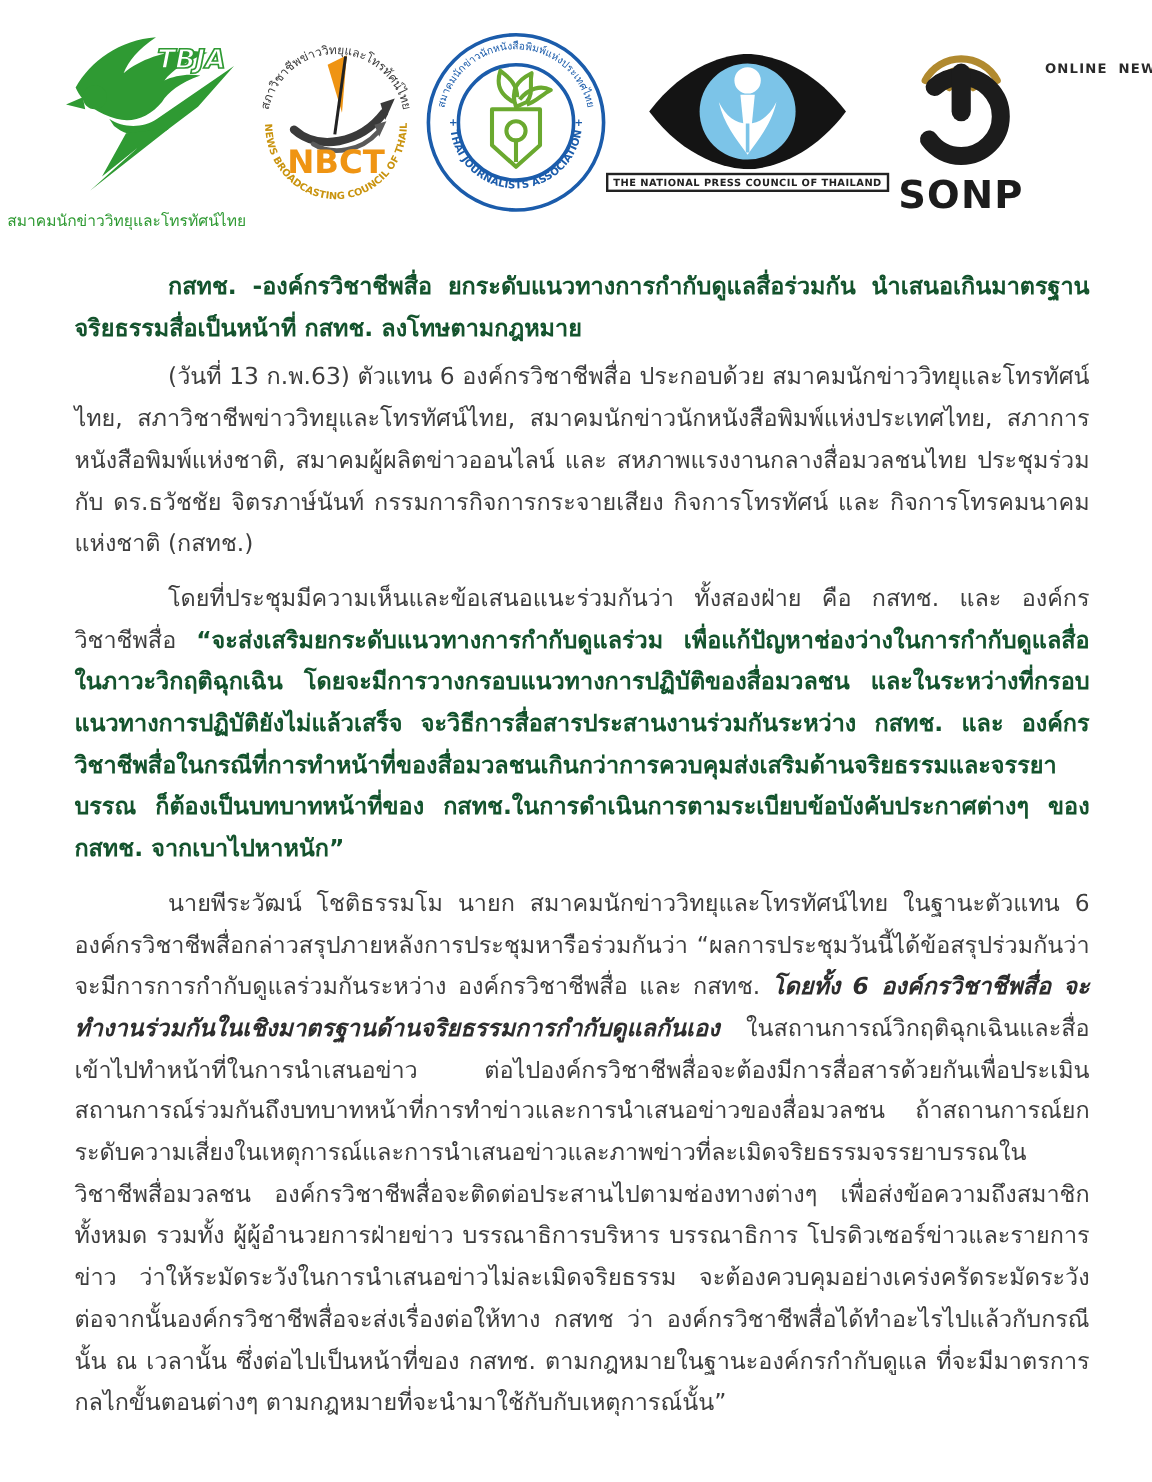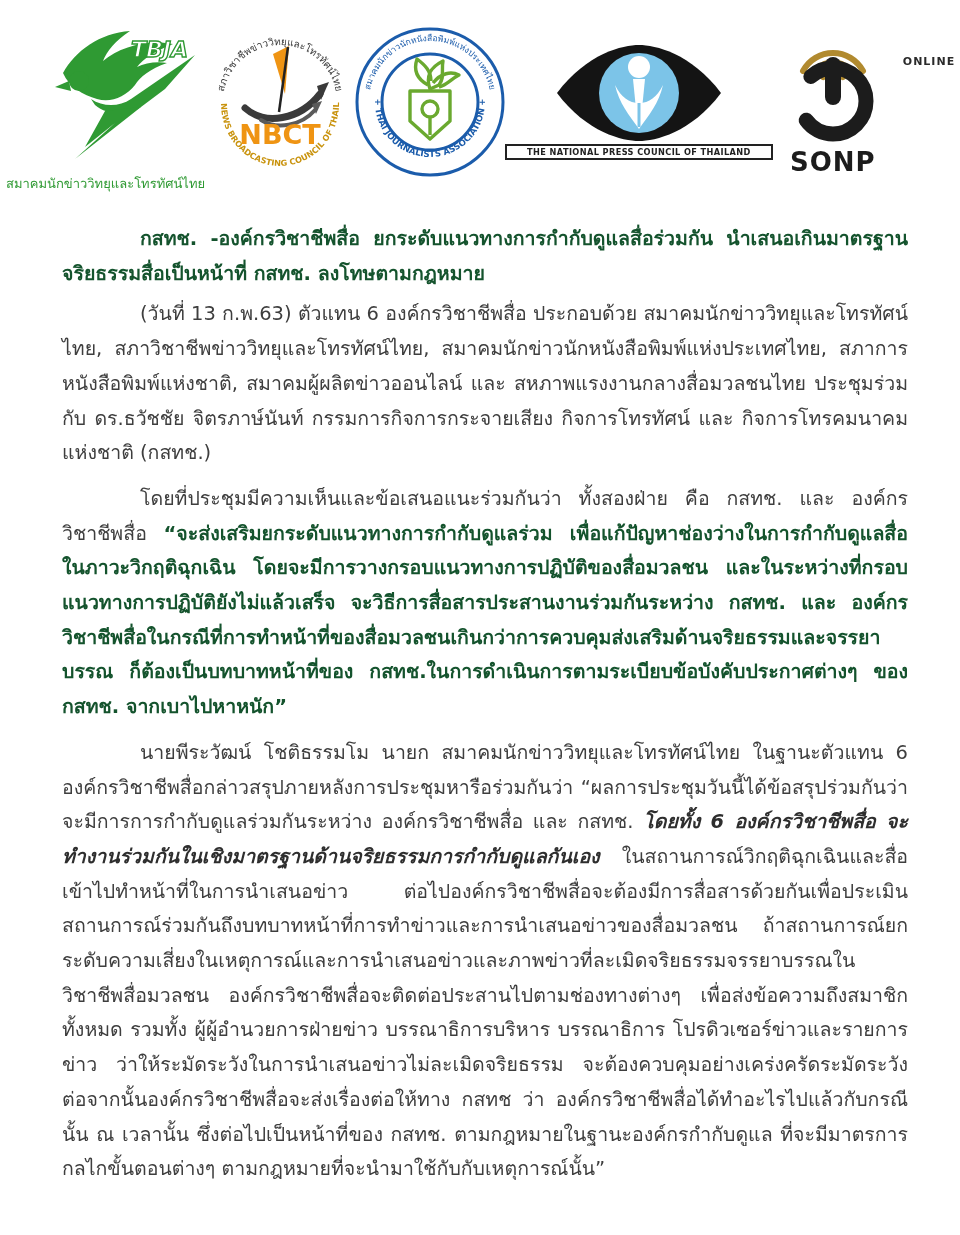--- a/index.html
+++ b/index.html
@@ -12,24 +12,24 @@
   
   .logo-strip {
     display:flex; align-items:center; justify-content:space-between;
     padding:10px 6px 4px 6px; height:198px;
   }
   .logo { display:flex; flex-direction:column; align-items:flex-end; justify-content:center; }
   .logo svg { display:block; }
   .tbja-caption { color:#2f9a33; font-size:13px; margin-top:2px; white-space:nowrap; }
   .pc-wrap { display:flex; flex-direction:column; align-items:center; }
   .pc-thai { font-weight:bold; color:#141414; font-size:16px; margin-top:4px; letter-spacing:0.5px; white-space:nowrap; }
-  .pc-en-box { border:2px solid #222; padding:1px 20px; margin-top:3px; font-size:8.2px; font-weight:bold; color:#222; letter-spacing:0.4px; white-space:nowrap;text-align:right; }
+  .pc-en-box { border:2px solid #222; padding:1px 4px; margin-top:3px; font-size:8.2px; font-weight:bold; color:#222; letter-spacing:0.4px; white-space:nowrap;text-align:right; }
   .sonp-wrap { display:flex; align-items:flex-start; gap:10px; }
   .sonp-left { display:flex; flex-direction:column; align-items:center; }
-  .sonp-text { font-size:26px; font-weight:bold; color:#1c1c1c; letter-spacing:1px; margin-top:-4px; }
+  .sonp-text { font-size:32px; font-weight:bold; color:#1c1c1c; letter-spacing:1px; margin-top:-4px; }
   .sonp-lines { display:flex; flex-direction:row; gap:9px; padding-top:28px; }
   .sonp-line { font-size:11px; font-weight:bold; color:#2a2a2a; letter-spacing:1px; }
   .nujt-wrap { display:flex; flex-direction:column; align-items:center; }
   .nujt-thai { font-size:7.5px; color:#4a4a4a; white-space:nowrap; }
   .nujt-en { font-size:6.3px; color:#8fa8c8; letter-spacing:0.4px; white-space:nowrap; margin-top:1px; }
   .nujt-text { font-size:26px; font-weight:bold; letter-spacing:8px; color:#ffffff;
     -webkit-text-stroke:2px #111; margin-top:0px; line-height:1; }
   
   .doc {
     padding:24px 52px 0 62px;

